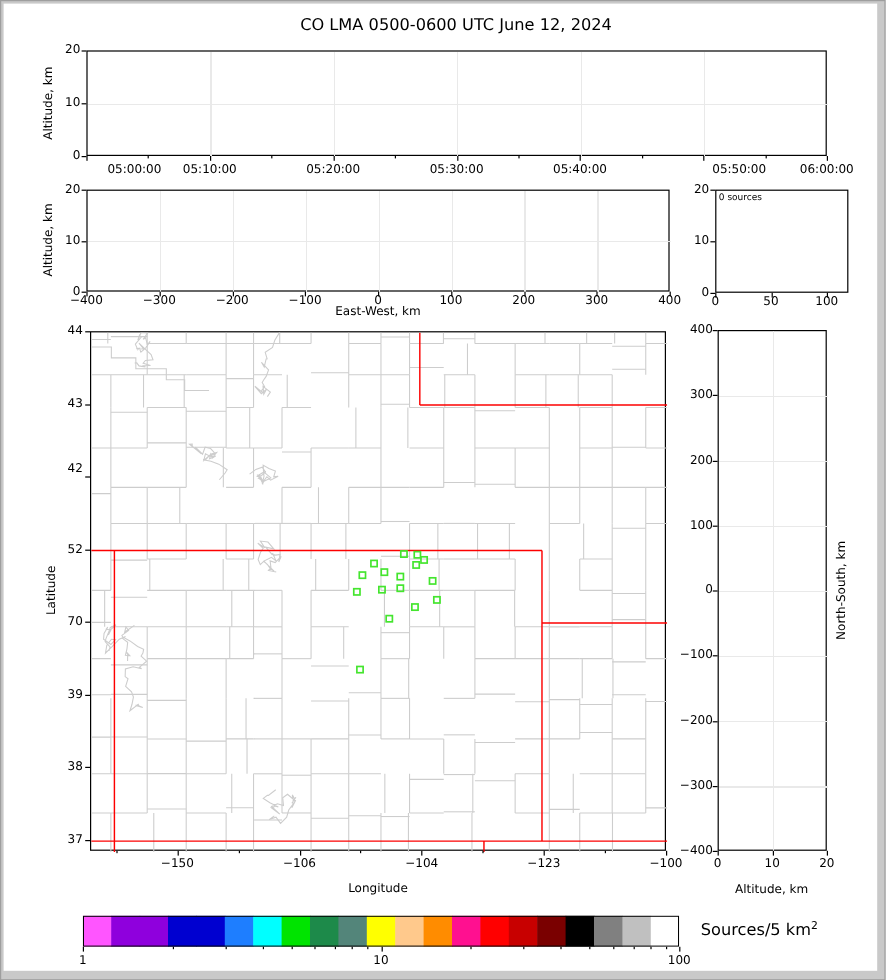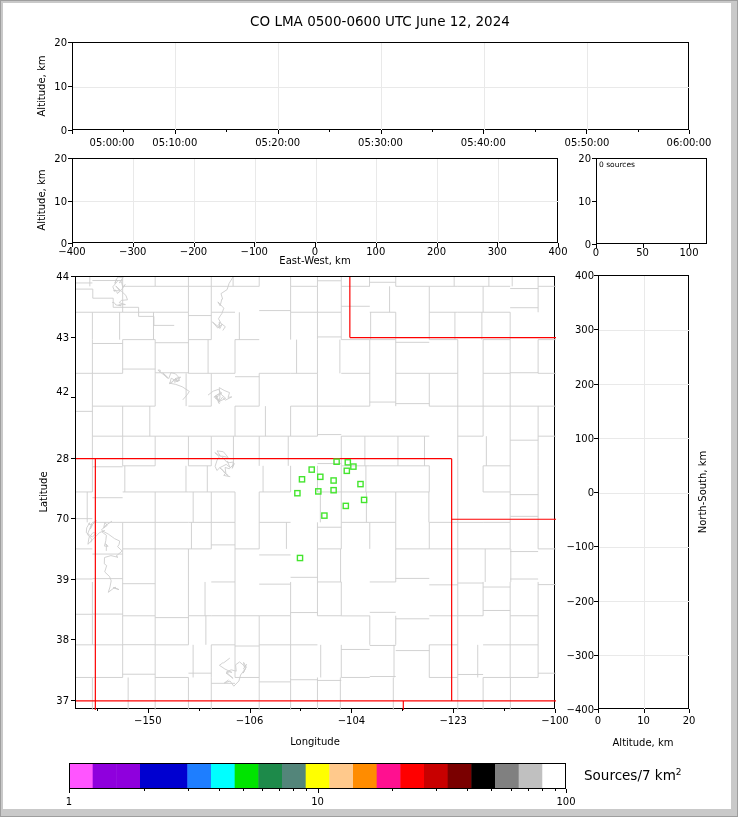--- a/index.html
+++ b/index.html
@@ -549,34 +549,34 @@
       <rect x="331.33" y="0" width="24.17" height="26" fill="#ff0000"></rect>
       <rect x="355.00" y="0" width="24.17" height="26" fill="#c80000"></rect>
       <rect x="378.67" y="0" width="24.17" height="26" fill="#7a0000"></rect>
       <rect x="402.33" y="0" width="24.17" height="26" fill="#000000"></rect>
       <rect x="426.00" y="0" width="24.17" height="26" fill="#808080"></rect>
       <rect x="449.67" y="0" width="24.17" height="26" fill="#c0c0c0"></rect>
       <rect x="473.33" y="0" width="24.17" height="26" fill="#ffffff"></rect>
       <rect x="0.5" y="0.5" width="496" height="25" fill="none" stroke="#000" stroke-width="1"></rect>
     </svg>
   </div>
-<div id="cb-label"><span>Sources/7 km</span><sup>2</sup></div>
+<div id="cb-label"><span>Sources/5 km</span><sup>2</sup></div>
 
 <div style="position: absolute; left: 71px; top: 129px; width: 1px; height: 4px; background: rgb(0, 0, 0);"></div>
 <div style="position: absolute; left: 71px; top: 141px; transform: translate(-50%, -50%); font-size: 10px; white-space: nowrap; margin-left: 40px;">05:00:00</div>
 <div style="position: absolute; left: 173.833px; top: 129px; width: 1px; height: 4px; background: rgb(0, 0, 0);"></div>
 <div style="position: absolute; left: 173.833px; top: 141px; transform: translate(-50%, -50%); font-size: 10px; white-space: nowrap;">05:10:00</div>
 <div style="position: absolute; left: 276.667px; top: 129px; width: 1px; height: 4px; background: rgb(0, 0, 0);"></div>
 <div style="position: absolute; left: 276.667px; top: 141px; transform: translate(-50%, -50%); font-size: 10px; white-space: nowrap;">05:20:00</div>
 <div style="position: absolute; left: 379.5px; top: 129px; width: 1px; height: 4px; background: rgb(0, 0, 0);"></div>
 <div style="position: absolute; left: 379.5px; top: 141px; transform: translate(-50%, -50%); font-size: 10px; white-space: nowrap;">05:30:00</div>
 <div style="position: absolute; left: 482.333px; top: 129px; width: 1px; height: 4px; background: rgb(0, 0, 0);"></div>
 <div style="position: absolute; left: 482.333px; top: 141px; transform: translate(-50%, -50%); font-size: 10px; white-space: nowrap;">05:40:00</div>
 <div style="position: absolute; left: 585.167px; top: 129px; width: 1px; height: 4px; background: rgb(0, 0, 0);"></div>
-<div style="position: absolute; left: 586px; top: 141px; transform: translate(-50%, -50%); font-size: 10px; white-space: nowrap; text-align: center;">05:50:00</div>
+<div style="position: absolute; left: 615px; top: 141px; transform: translate(-50%, -50%); font-size: 10px; white-space: nowrap; text-align: center;">05:50:00</div>
 <div style="position: absolute; left: 688px; top: 129px; width: 1px; height: 4px; background: rgb(0, 0, 0);"></div>
 <div style="position: absolute; left: 688px; top: 141px; transform: translate(-50%, -50%); font-size: 10px; white-space: nowrap;">06:00:00</div>
 <div style="position: absolute; left: 122.417px; top: 129px; width: 1px; height: 2px; background: rgb(0, 0, 0);"></div>
 <div style="position: absolute; left: 225.25px; top: 129px; width: 1px; height: 2px; background: rgb(0, 0, 0);"></div>
 <div style="position: absolute; left: 328.083px; top: 129px; width: 1px; height: 2px; background: rgb(0, 0, 0);"></div>
 <div style="position: absolute; left: 430.917px; top: 129px; width: 1px; height: 2px; background: rgb(0, 0, 0);"></div>
 <div style="position: absolute; left: 533.75px; top: 129px; width: 1px; height: 2px; background: rgb(0, 0, 0);"></div>
 <div style="position: absolute; left: 636.583px; top: 129px; width: 1px; height: 2px; background: rgb(0, 0, 0);"></div>
 <div style="position: absolute; left: 67px; top: 41px; width: 4px; height: 1px; background: rgb(0, 0, 0);"></div>
 <div style="position: absolute; left: 66px; top: 41px; transform: translate(-100%, -50%); font-size: 10px; white-space: nowrap;">20</div>
@@ -635,21 +635,21 @@
 <div style="position: absolute; left: 299.493px; top: 708px; width: 1px; height: 2px; background: rgb(0, 0, 0);"></div>
 <div style="position: absolute; left: 401.296px; top: 708px; width: 1px; height: 2px; background: rgb(0, 0, 0);"></div>
 <div style="position: absolute; left: 503.099px; top: 708px; width: 1px; height: 2px; background: rgb(0, 0, 0);"></div>
 <div style="position: absolute; left: 70px; top: 275px; width: 4px; height: 1px; background: rgb(0, 0, 0);"></div>
 <div style="position: absolute; left: 68px; top: 275px; transform: translate(-100%, -50%); font-size: 10px; white-space: nowrap;">44</div>
 <div style="position: absolute; left: 70px; top: 335.559px; width: 4px; height: 1px; background: rgb(0, 0, 0);"></div>
 <div style="position: absolute; left: 68px; top: 335.559px; transform: translate(-100%, -50%); font-size: 10px; white-space: nowrap;">43</div>
 <div style="position: absolute; left: 70px; top: 396.119px; width: 4px; height: 1px; background: rgb(0, 0, 0);"></div>
 <div style="position: absolute; left: 68px; top: 390px; transform: translate(-100%, -50%); font-size: 10px; white-space: nowrap;">42</div>
 <div style="position: absolute; left: 70px; top: 456.678px; width: 4px; height: 1px; background: rgb(0, 0, 0);"></div>
-<div style="position: absolute; left: 68px; top: 456.678px; transform: translate(-100%, -50%); font-size: 10px; white-space: nowrap;">28</div>
+<div style="position: absolute; left: 68px; top: 456.678px; transform: translate(-100%, -50%); font-size: 10px; white-space: nowrap;">52</div>
 <div style="position: absolute; left: 70px; top: 517.238px; width: 4px; height: 1px; background: rgb(0, 0, 0);"></div>
 <div style="position: absolute; left: 68px; top: 517.238px; transform: translate(-100%, -50%); font-size: 10px; white-space: nowrap;">70</div>
 <div style="position: absolute; left: 70px; top: 577.797px; width: 4px; height: 1px; background: rgb(0, 0, 0);"></div>
 <div style="position: absolute; left: 68px; top: 577.797px; transform: translate(-100%, -50%); font-size: 10px; white-space: nowrap;">39</div>
 <div style="position: absolute; left: 70px; top: 638.357px; width: 4px; height: 1px; background: rgb(0, 0, 0);"></div>
 <div style="position: absolute; left: 68px; top: 638.357px; transform: translate(-100%, -50%); font-size: 10px; white-space: nowrap;">38</div>
 <div style="position: absolute; left: 70px; top: 698.916px; width: 4px; height: 1px; background: rgb(0, 0, 0);"></div>
 <div style="position: absolute; left: 68px; top: 698.916px; transform: translate(-100%, -50%); font-size: 10px; white-space: nowrap;">37</div>
 <div style="position: absolute; left: 593px; top: 274px; width: 4px; height: 1px; background: rgb(0, 0, 0);"></div>
 <div style="position: absolute; left: 593px; top: 274px; transform: translate(-100%, -50%); font-size: 10px; white-space: nowrap;">400</div>

